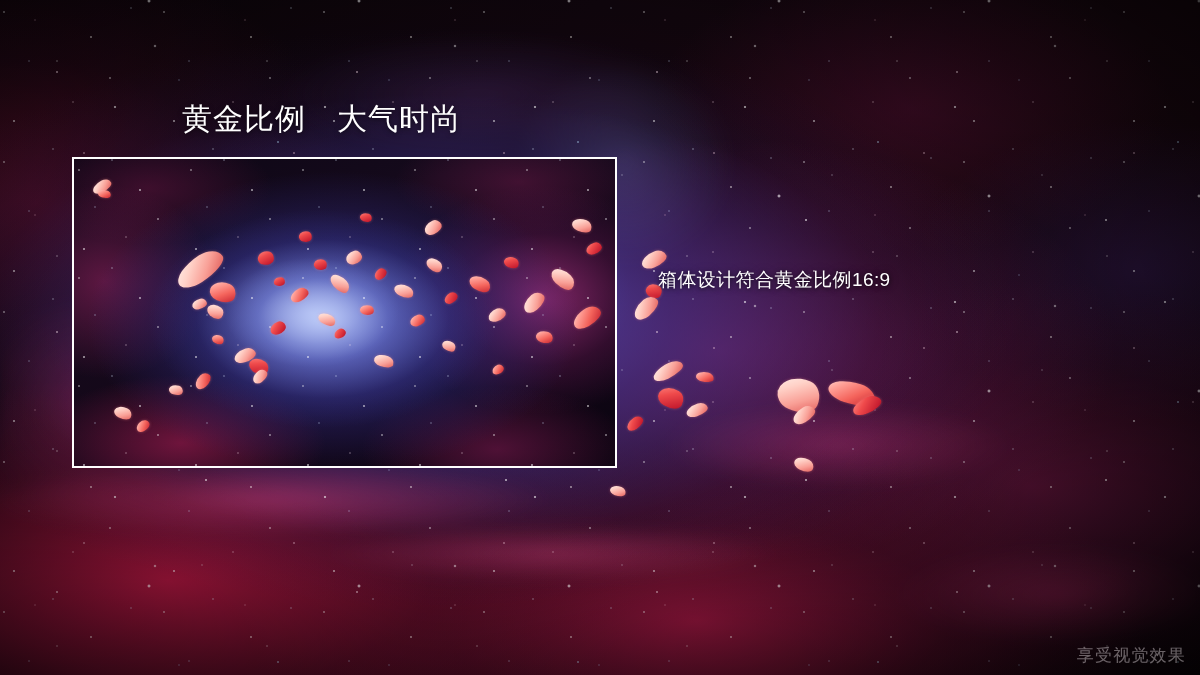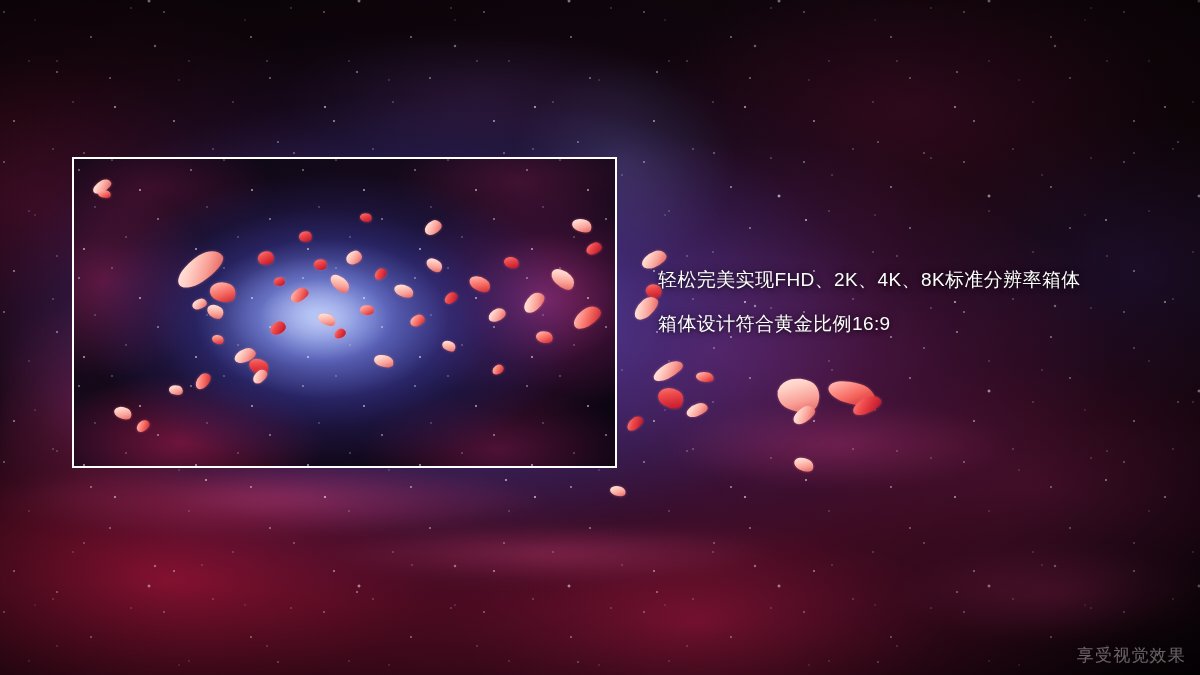--- a/index.html
+++ b/index.html
@@ -203,20 +203,21 @@
 
 <div id="slide">
 
   <div class="bg-layer bg-base"></div>
   <div class="bg-layer bg-wisps"></div>
   <div class="stars-a"></div>
   <div class="stars-b"></div>
   <div class="stars-c"></div>
   <div class="bg-layer bg-vignette"></div>
 
+  <div class="title">黄金比例　大气时尚</div>
 
   <div class="frame">
     <div class="frame-inner">
       <div class="frame-neb"></div>
       <div class="frame-stars"></div>
       <div id="frame-petals">
           <div class="petal pale" style="left: 18px; top: 22px; width: 20px; height: 11px; transform: rotate(-28deg);"></div>
           <div class="petal" style="left: 24px; top: 31px; width: 13px; height: 8px; transform: rotate(14deg);"></div>
           <div class="petal pale" style="left: 100px; top: 98px; width: 52px; height: 24px; transform: rotate(-33deg);"></div>
           <div class="petal" style="left: 136px; top: 123px; width: 26px; height: 20px; transform: rotate(22deg);"></div>
@@ -275,19 +276,18 @@
       <div class="petal pale" style="left: 778px; top: 378px; width: 42px; height: 34px; transform: rotate(24deg);"></div>
       <div class="petal pale" style="left: 792px; top: 408px; width: 24px; height: 14px; transform: rotate(-30deg);"></div>
       <div class="petal" style="left: 828px; top: 382px; width: 48px; height: 22px; transform: rotate(18deg);"></div>
       <div class="petal deep" style="left: 852px; top: 398px; width: 30px; height: 15px; transform: rotate(-22deg);"></div>
       <div class="petal pale" style="left: 794px; top: 458px; width: 20px; height: 13px; transform: rotate(26deg);"></div>
       <div class="petal deep" style="left: 626px; top: 418px; width: 18px; height: 11px; transform: rotate(-34deg);"></div>
       <div class="petal pale" style="left: 610px; top: 486px; width: 16px; height: 10px; transform: rotate(20deg);"></div>
     </div>
 
   <div class="body-text">
-    <div class="body-line">轻松完美实现FHD、2K、4K、8K标准分辨率箱体</div>
     <div class="body-line">箱体设计符合黄金比例16:9</div>
   </div>
 
   <div class="watermark">享受视觉效果</div>
 
 </div>
 
 </body></html>

